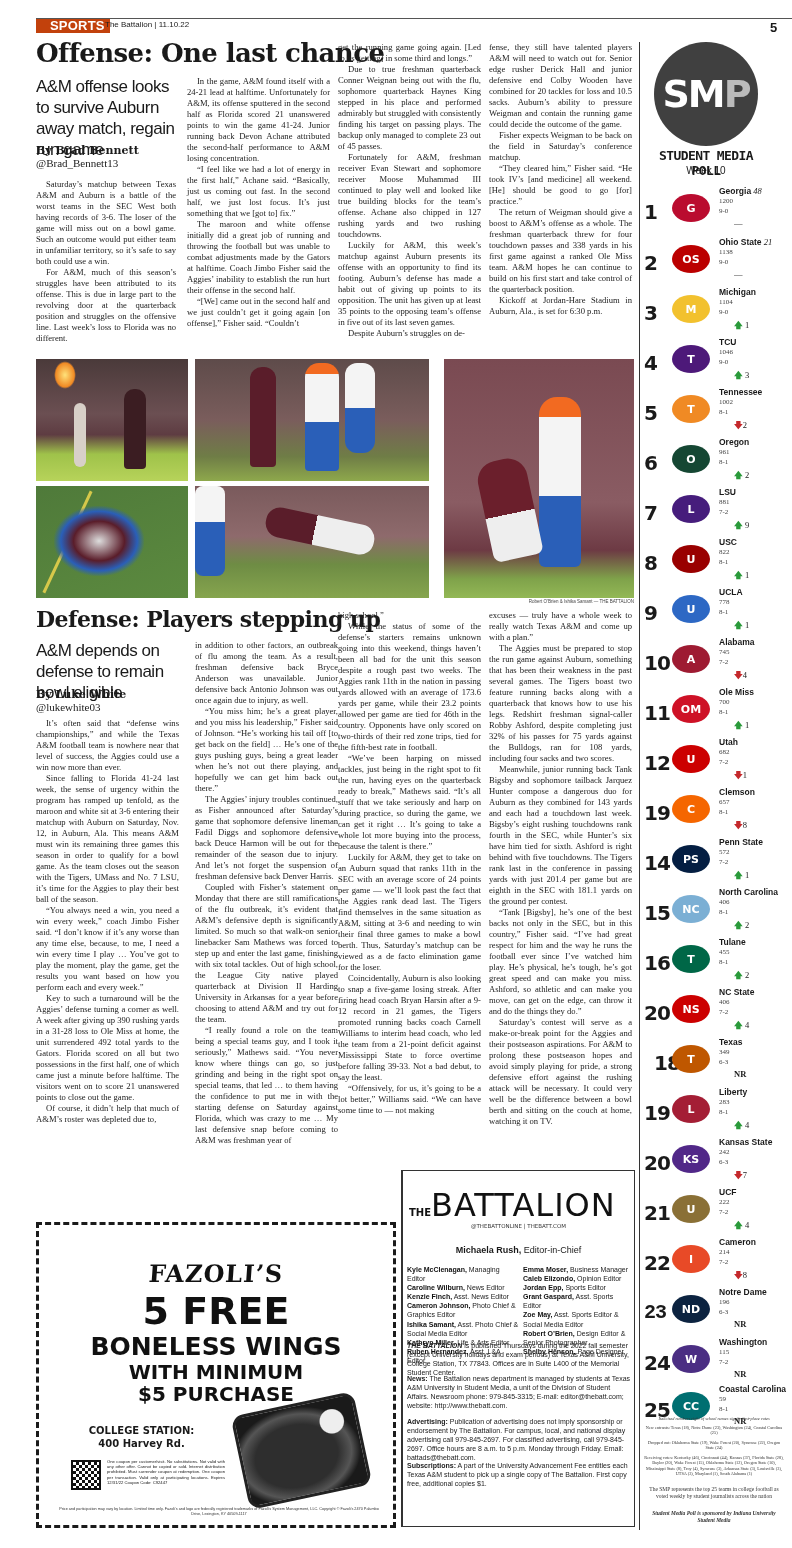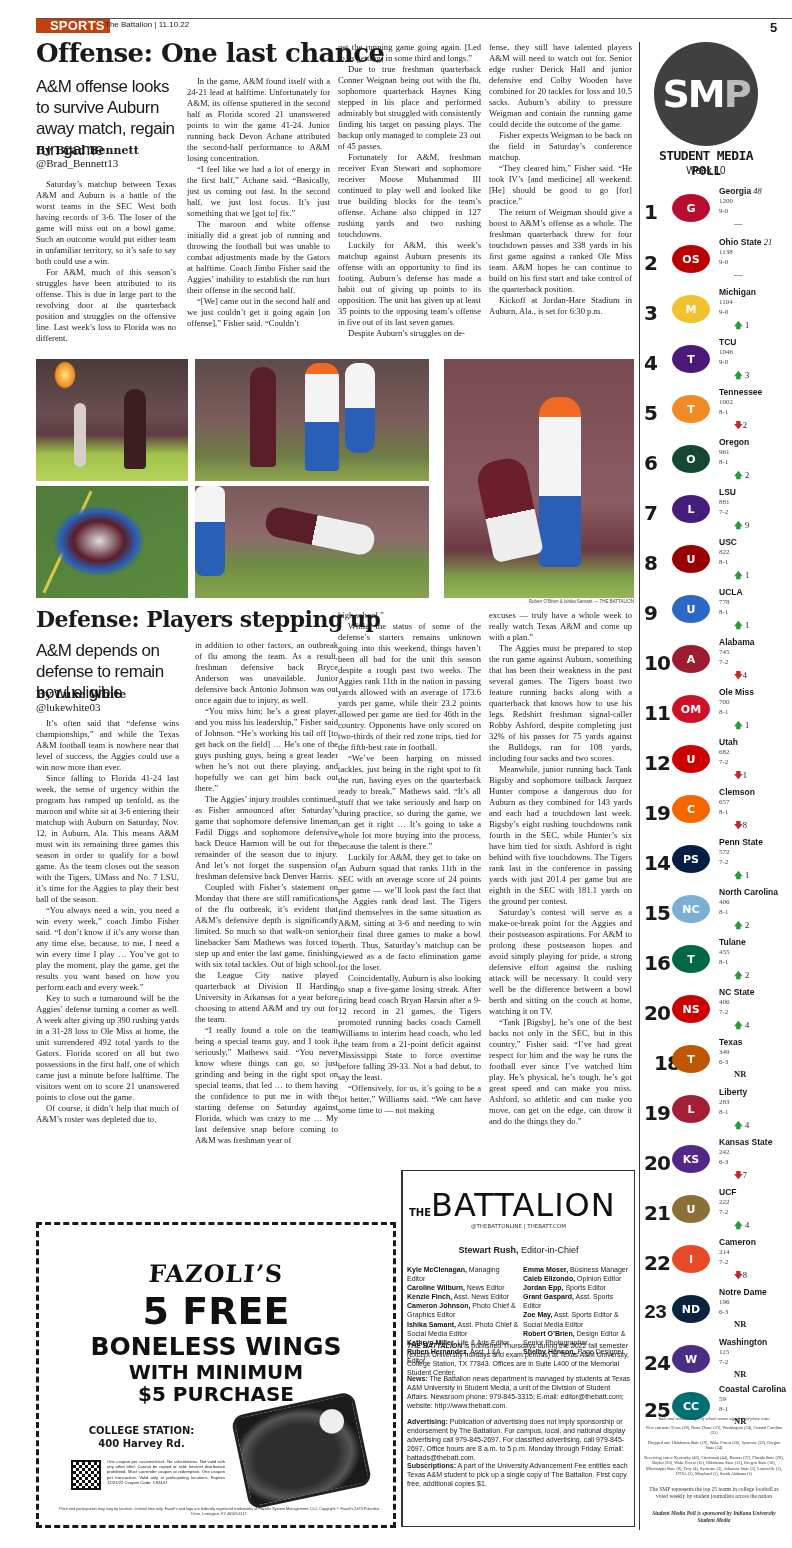--- a/index.html
+++ b/index.html
@@ -130,22 +130,22 @@
     <p>While the status of some of the defense’s starters remains unknown going into this weekend, things haven’t been all bad for the unit this season despite a rough past two weeks. The Aggies rank 11th in the nation in passing yards allowed with an average of 173.6 yards per game, while their 23.2 points allowed per game are tied for 46th in the country. Opponents have only scored on two-thirds of their red zone trips, tied for the fifth-best rate in football.</p>
     <p>“We’ve been harping on missed tackles, just being in the right spot to fit the run, having eyes on the quarterback ready to break,” Mathews said. “It’s all stuff that we take seriously and harp on during practice, so during the game, we can get it right … It’s going to take a whole lot more buying into the process, because the talent is there.”</p>
     <p>Luckily for A&amp;M, they get to take on an Auburn squad that ranks 11th in the SEC with an average score of 24 points per game — we’ll look past the fact that the Aggies rank dead last. The Tigers find themselves in the same situation as A&amp;M, sitting at 3-6 and needing to win their final three games to make a bowl berth. Thus, Saturday’s matchup can be viewed as a de facto elimination game for the loser.</p>
     <p>Coincidentally, Auburn is also looking to snap a five-game losing streak. After firing head coach Bryan Harsin after a 9-12 record in 21 games, the Tigers promoted running backs coach Carnell Williams to interim head coach, who led the team from a 21-point deficit against Mississippi State to force overtime before falling 39-33. Not a bad debut, to say the least.</p>
     <p>“Offensively, for us, it’s going to be a lot better,” Williams said. “We can have some time to — not making</p>
   </div>
 <div class="abs col" style="left:489px;top:610px;width:143px" id="def4">
     <p class="noind">excuses — truly have a whole week to really watch Texas A&amp;M and come up with a plan.”</p>
     <p>The Aggies must be prepared to stop the run game against Auburn, something that has been their weakness in the past several games. The Tigers boast two feature running backs along with a quarterback that knows how to use his legs. Redshirt freshman signal-caller Robby Ashford, despite completing just 32% of his passes for 75 yards against the Bulldogs, ran for 108 yards, including four sacks and two scores.</p>
     <p>Meanwhile, junior running back Tank Bigsby and sophomore tailback Jarquez Hunter compose a dangerous duo for Auburn as they combined for 143 yards and each had a touchdown last week. Bigsby’s eight rushing touchdowns rank fourth in the SEC, while Hunter’s six have him tied for sixth. Ashford is right behind with five touchdowns. The Tigers rank last in the conference in passing yards with just 201.4 per game but are eighth in the SEC with 181.1 yards on the ground per contest.</p>
+    <p>“Tank [Bigsby], he’s one of the best backs not only in the SEC, but in this country,” Fisher said. “I’ve had great respect for him and the way he runs the football ever since I’ve watched him play. He’s physical, he’s tough, he’s got great speed and can make you miss. Ashford, so athletic and can make you move, can get on the edge, can throw it and do the things they do.”</p>
     <p>Saturday’s contest will serve as a make-or-break point for the Aggies and their postseason aspirations. For A&amp;M to prolong these postseason hopes and avoid simply playing for pride, a strong defensive effort against the rushing attack will be necessary. It could very well be the difference between a bowl berth and sitting on the couch at home, watching it on TV.</p>
-    <p>“Tank [Bigsby], he’s one of the best backs not only in the SEC, but in this country,” Fisher said. “I’ve had great respect for him and the way he runs the football ever since I’ve watched him play. He’s physical, he’s tough, he’s got great speed and can make you miss. Ashford, so athletic and can make you move, can get on the edge, can throw it and do the things they do.”</p>
   </div>
 
 <div class="abs vrule" style="left:639px;top:42px;height:1488px"></div>
 <div class="abs smpcircle">
     <span>SM</span>
     <span class="p">P</span>
   </div>
 <div class="abs smptitle">STUDENT MEDIA POLL</div>
 <div class="abs week">Week 10</div>
 <div id="poll-rows">
@@ -493,21 +493,21 @@
   <div style="position:absolute;left:32px;top:235px;width:30px;height:30px;background:repeating-conic-gradient(#111 0 25%,#fff 0 50%) 0 0/6px 6px;border:2px solid #111"></div>
   <div style="position:absolute;left:68px;top:234px;width:118px;font:4.2px 'Liberation Sans',sans-serif;line-height:5.2px;text-align:justify">One coupon per customer/visit. No substitutions. Not valid with any other offer. Cannot be copied or sold. Internet distribution prohibited. Must surrender coupon at redemption. One coupon per transaction. Valid only at participating locations. Expires 12/31/22 Coupon Code: C92447</div>
   <div style="position:absolute;left:200px;top:178px;width:125px;height:95px;background:radial-gradient(circle at 80% 25%,#eee 0 10%,transparent 11%),radial-gradient(ellipse at 45% 55%,#2e2e2e 0 45%,#555 60%,#1a1a1a 70%);border-radius:12px;transform:rotate(-12deg);border:3px solid #222"></div>
   <div style="position:absolute;left:20px;top:282px;width:320px;text-align:center;font:3.8px 'Liberation Sans',sans-serif;line-height:5px;color:#333">Price and participation may vary by location. Limited time only. Fazoli’s and logo are federally registered trademarks of Fazoli’s System Management, LLC. Copyright © Fazoli’s 2470 Palumbo Drive, Lexington, KY 40509-1117</div>
 </div>
 
 <div class="abs batbox">
   <div style="position:absolute;left:6px;top:36px;font:bold 10px 'DejaVu Sans',sans-serif" class="batlogo">THE</div>
   <div style="position:absolute;left:28px;top:16px;font-size:32px;letter-spacing:1px;line-height:36px" class="batlogo">BATTALION</div>
   <div style="position:absolute;left:0;top:52px;width:100%;text-align:center;font:5.5px 'DejaVu Sans',sans-serif;color:#333">@THEBATTONLINE | THEBATT.COM</div>
-  <div style="position:absolute;left:0;top:74px;width:100%;text-align:center;font:9px 'Liberation Sans',sans-serif"><b>Stewart Rush,</b><span> Editor-in-Chief</span></div>
+  <div style="position:absolute;left:0;top:74px;width:100%;text-align:center;font:9px 'Liberation Sans',sans-serif"><b>Michaela Rush,</b><span> Editor-in-Chief</span></div>
   <div style="position:absolute;left:4px;top:94px;width:112px" class="staff" id="staffL">
       <div><b>Kyle McClenagan,</b><span> Managing Editor</span></div>
       <div><b>Caroline Wilburn,</b><span> News Editor</span></div>
       <div><b>Kenzie Finch,</b><span> Asst. News Editor</span></div>
       <div><b>Cameron Johnson,</b><span> Photo Chief &amp; Graphics Editor</span></div>
       <div><b>Ishika Samant,</b><span> Asst. Photo Chief &amp; Social Media Editor</span></div>
       <div><b>Kathryn Miller,</b><span> Life &amp; Arts Editor</span></div>
       <div><b>Ruben Hernandez,</b><span> Asst. L&amp;A Editor</span></div>
     </div>
   <div style="position:absolute;left:120px;top:94px;width:110px" class="staff" id="staffR">

